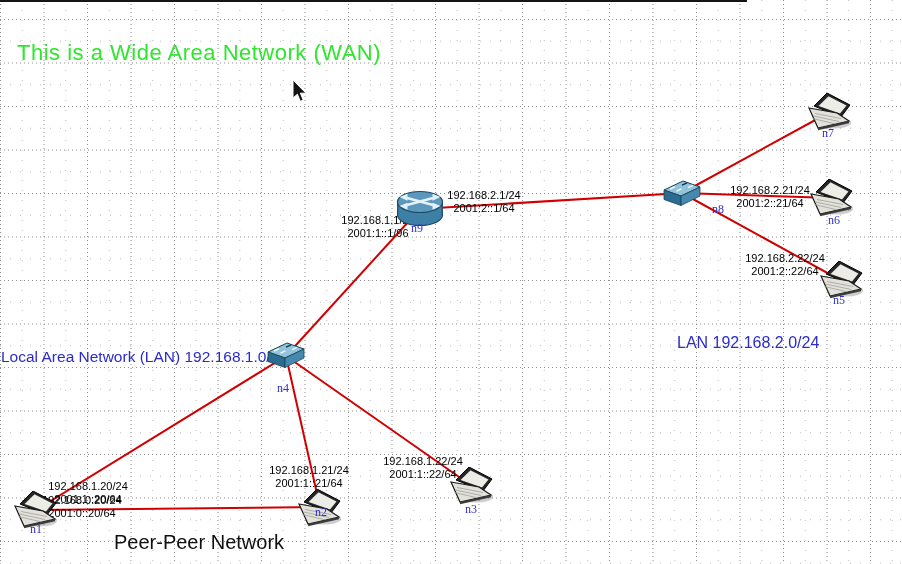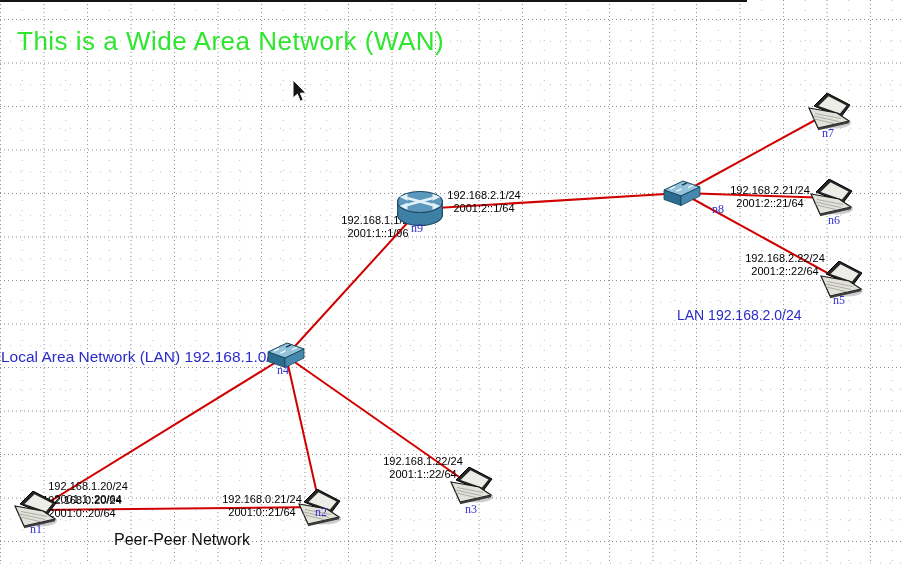--- a/index.html
+++ b/index.html
@@ -24,40 +24,40 @@
     position:absolute;width:96px;text-align:center;z-index:3;
     font-size:11px;line-height:12.5px;color:#000;white-space:nowrap;
   }
   .node{position:absolute;z-index:4;}
   .node svg{display:block;}
   .node-label{
     position:absolute;z-index:5;color:var(--node-blue);
     font-size:12px;line-height:12px;white-space:nowrap;font-family:Liberation Serif, serif;
   }
   .annot{position:absolute;white-space:nowrap;z-index:3;}
-  #t-title{left:17px;top:26px;font-size:26px;letter-spacing:.5px;color:var(--title-green);}
-  #t-lan2{left:677px;top:307px;font-size:14px;color:var(--net-blue);text-align:right;}
+  #t-title{left:17px;top:40px;font-size:22px;letter-spacing:.5px;color:var(--title-green);}
+  #t-lan2{left:677px;top:334px;font-size:16px;color:var(--net-blue);text-align:right;}
   #t-lan1{left:1px;top:348px;font-size:15.5px;color:var(--net-blue);}
-  #t-peer{left:114px;top:531px;font-size:16px;color:#101010;}
+  #t-peer{left:114px;top:531px;font-size:20px;color:#101010;}
 
   
   #node-n9{left:396px;top:189px;}
   #node-n8{left:663px;top:179px;}
   #node-n4{left:267px;top:341px;}
   #node-n7{left:807px;top:93px;}
   #node-n6{left:809px;top:179px;}
   #node-n5{left:819px;top:261px;}
   #node-n3{left:449px;top:467px;}
   #node-n2{left:297px;top:489px;}
   #node-n1{left:13px;top:491px;}
 
   
   #lbl-n9{left:411px;top:222px;}
   #lbl-n8{left:675px;top:203px;padding-left:37px;}
-  #lbl-n4{left:277px;top:364px;}
+  #lbl-n4{left:277px;top:382px;}
   #lbl-n7{left:822px;top:127px;}
   #lbl-n6{left:828px;top:214px;}
   #lbl-n5{left:833px;top:294px;}
   #lbl-n3{left:465px;top:503px;}
   #lbl-n2{left:315px;top:506px;}
   #lbl-n1{left:30px;top:523px;}
 
   
   #if-r-right{left:436px;top:189px;}
   #if-r-left{left:330px;top:214px;}
@@ -177,27 +177,27 @@
     <div>2001:2::21/64</div>
   </div>
   <div class="iface" id="if-n5">
     <div>192.168.2.22/24</div>
     <div>2001:2::22/64</div>
   </div>
   <div class="iface" id="if-n3">
     <div>192.168.1.22/24</div>
     <div>2001:1::22/64</div>
   </div>
+  <div class="iface" id="if-n2-lan">
+    <div>192.168.1.21/24</div>
+    <div>2001:1::21/64</div>
+  </div>
   <div class="iface" id="if-n1-lan">
     <div>192.168.1.20/24</div>
     <div>2001:1::20/64</div>
-  </div>
-  <div class="iface" id="if-n2-peer">
-    <div>192.168.0.21/24</div>
-    <div>2001:0::21/64</div>
   </div>
   <div class="iface" id="if-n1-peer">
     <div>192.168.0.20/24</div>
     <div>2001:0::20/64</div>
   </div>
 
   <div class="node" id="node-n9">
   <svg width="48" height="40" viewBox="0 0 48 40">
     <ellipse cx="24" cy="26" rx="22.5" ry="10.5" fill="#3e7fa5" stroke="#1b4a66" stroke-width="1.2"></ellipse>
     <rect x="1.5" y="13" width="45" height="13" fill="#3e7fa5"></rect>

